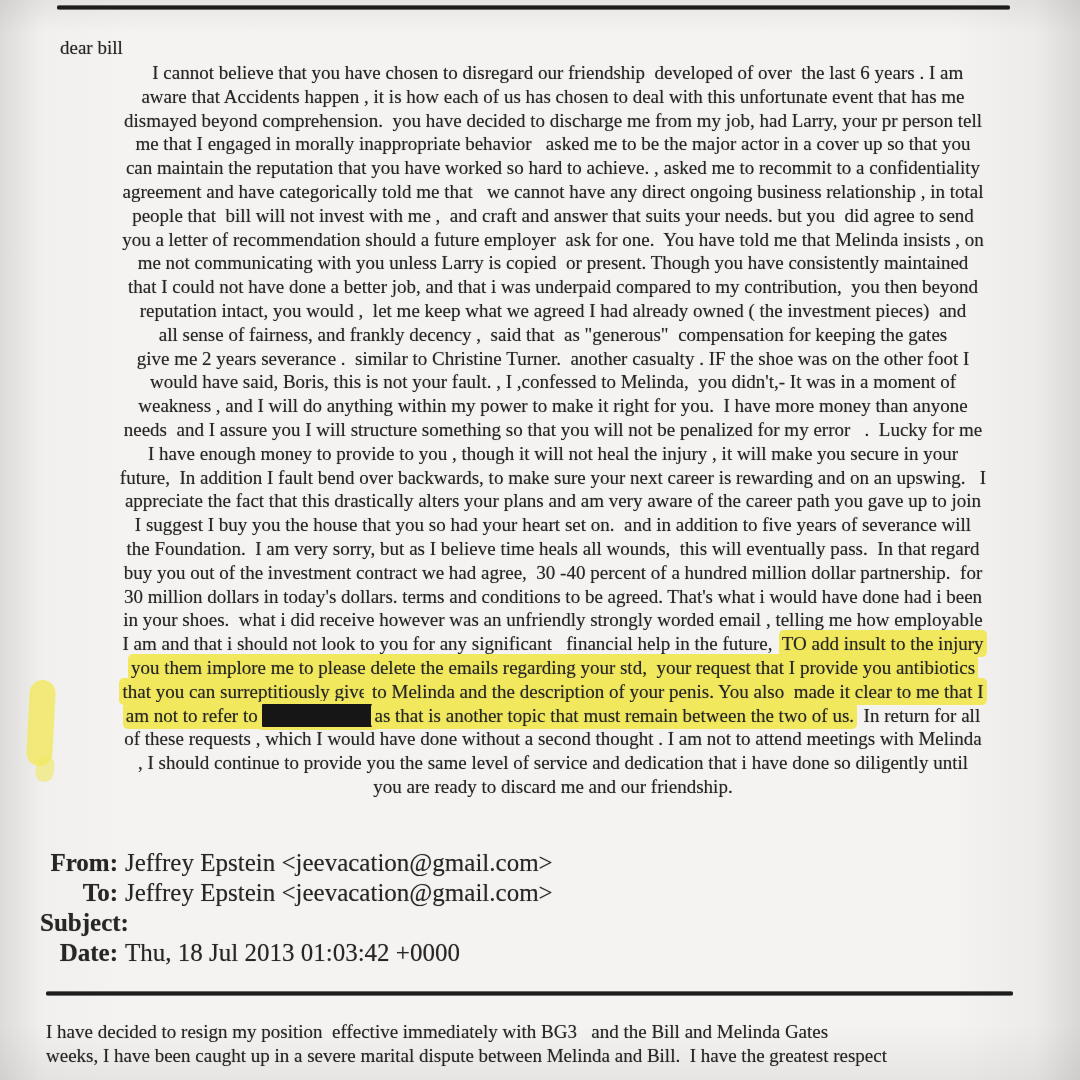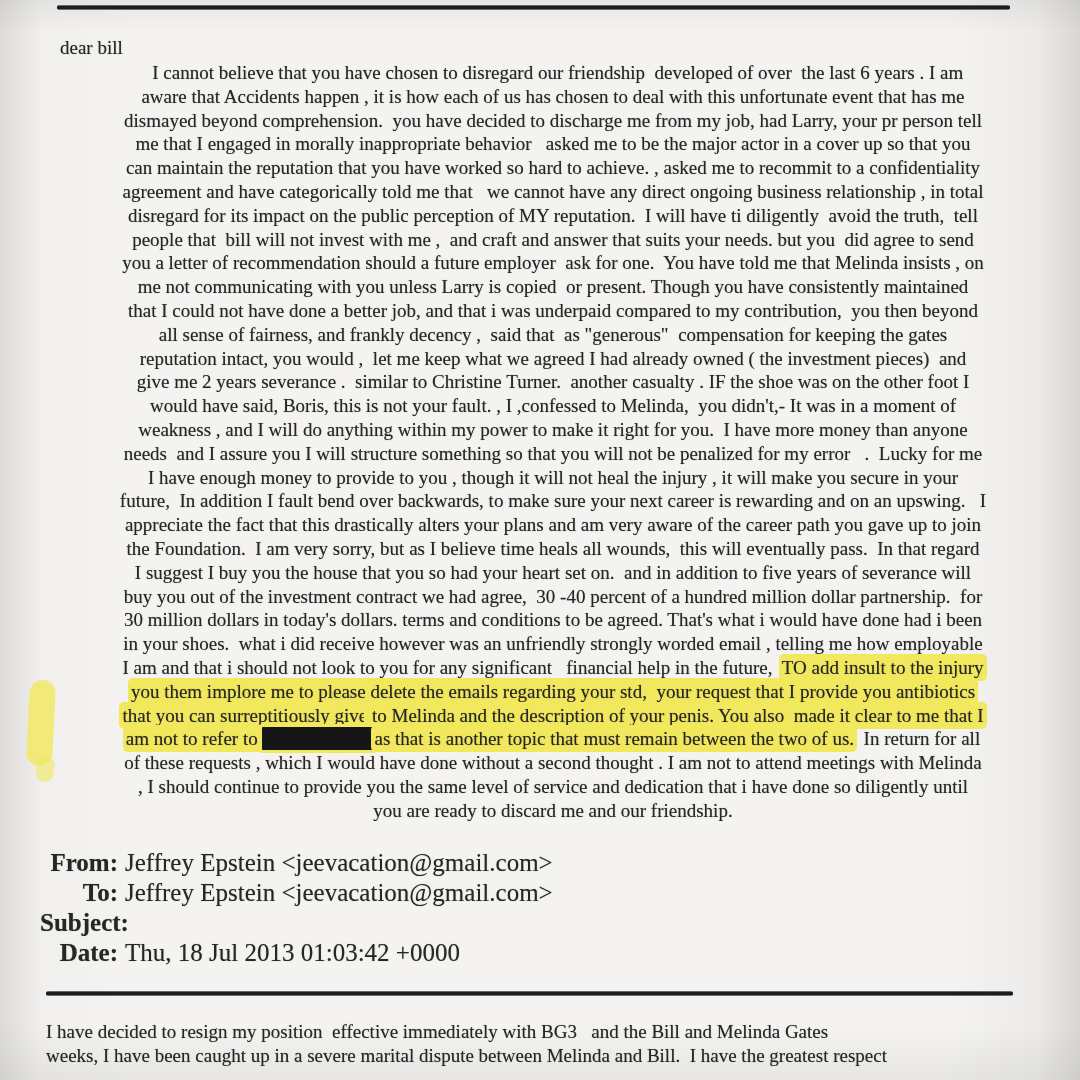--- a/index.html
+++ b/index.html
@@ -74,36 +74,35 @@
   <div class="streak streak-a"></div>
   <div class="streak streak-b"></div>
 
   <div class="letter-body" id="letter-body">
       <div class="line"><span>  I cannot believe that you have chosen to disregard our friendship  developed of over  the last 6 years . I am</span></div>
       <div class="line"><span>aware that Accidents happen , it is how each of us has chosen to deal with this unfortunate event that has me</span></div>
       <div class="line"><span>dismayed beyond comprehension.  you have decided to discharge me from my job, had Larry, your pr person tell</span></div>
       <div class="line"><span>me that I engaged in morally inappropriate behavior   asked me to be the major actor in a cover up so that you</span></div>
       <div class="line"><span>can maintain the reputation that you have worked so hard to achieve. , asked me to recommit to a confidentiality</span></div>
       <div class="line"><span>agreement and have categorically told me that   we cannot have any direct ongoing business relationship , in total</span></div>
-      <div class="line"><span>disregard for its impact on the public perception of MY reputation.  I will have ti diligently  avoid the truth,  tell</span></div>
       <div class="line"><span>people that  bill will not invest with me ,  and craft and answer that suits your needs. but you  did agree to send</span></div>
       <div class="line"><span>you a letter of recommendation should a future employer  ask for one.  You have told me that Melinda insists , on</span></div>
       <div class="line"><span>me not communicating with you unless Larry is copied  or present. Though you have consistently maintained</span></div>
       <div class="line"><span>that I could not have done a better job, and that i was underpaid compared to my contribution,  you then beyond</span></div>
+      <div class="line"><span>reputation intact, you would ,  let me keep what we agreed I had already owned ( the investment pieces)  and</span></div>
       <div class="line"><span>all sense of fairness, and frankly decency ,  said that  as "generous"  compensation for keeping the gates</span></div>
-      <div class="line"><span>reputation intact, you would ,  let me keep what we agreed I had already owned ( the investment pieces)  and</span></div>
       <div class="line"><span>give me 2 years severance .  similar to Christine Turner.  another casualty . IF the shoe was on the other foot I</span></div>
       <div class="line"><span>would have said, Boris, this is not your fault. , I ,confessed to Melinda,  you didn't,- It was in a moment of</span></div>
       <div class="line"><span>weakness , and I will do anything within my power to make it right for you.  I have more money than anyone</span></div>
       <div class="line"><span>needs  and I assure you I will structure something so that you will not be penalized for my error   .  Lucky for me</span></div>
       <div class="line"><span>I have enough money to provide to you , though it will not heal the injury , it will make you secure in your</span></div>
       <div class="line"><span>future,  In addition I fault bend over backwards, to make sure your next career is rewarding and on an upswing.   I</span></div>
       <div class="line"><span>appreciate the fact that this drastically alters your plans and am very aware of the career path you gave up to join</span></div>
+      <div class="line"><span>I suggest I buy you the house that you so had your heart set on.  and in addition to five years of severance will</span></div>
       <div class="line"><span>the Foundation.  I am very sorry, but as I believe time heals all wounds,  this will eventually pass.  In that regard</span></div>
-      <div class="line"><span>I suggest I buy you the house that you so had your heart set on.  and in addition to five years of severance will</span></div>
       <div class="line"><span>buy you out of the investment contract we had agree,  30 -40 percent of a hundred million dollar partnership.  for</span></div>
       <div class="line"><span>30 million dollars in today's dollars. terms and conditions to be agreed. That's what i would have done had i been</span></div>
       <div class="line"><span>in your shoes.  what i did receive however was an unfriendly strongly worded email , telling me how employable</span></div>
       <div class="line"><span>I am and that i should not look to you for any significant   financial help in the future,  </span><span class="hl">TO add insult to the injury</span></div>
       <div class="line"><span class="hl">you them implore me to please delete the emails regarding your std,  your request that I provide you antibiotics</span></div>
       <div class="line"><span class="hl">that you can </span><span class="hl ul">surreptitiously give</span><span class="hl"> to Melinda and the description of your penis. You also  made it clear to me that I</span></div>
       <div class="line"><span class="hl">am not to refer to </span><span class="redact hlr"></span><span class="hl">as that is another topic that must remain between the two of us.</span><span>  In return for all</span></div>
       <div class="line"><span>of these requests , which I would have done without a second thought . I am not to attend meetings with Melinda</span></div>
       <div class="line"><span>, I should continue to provide you the same level of service and dedication that i have done so diligently until</span></div>
       <div class="line"><span>you are ready to discard me and our friendship.</span></div>

